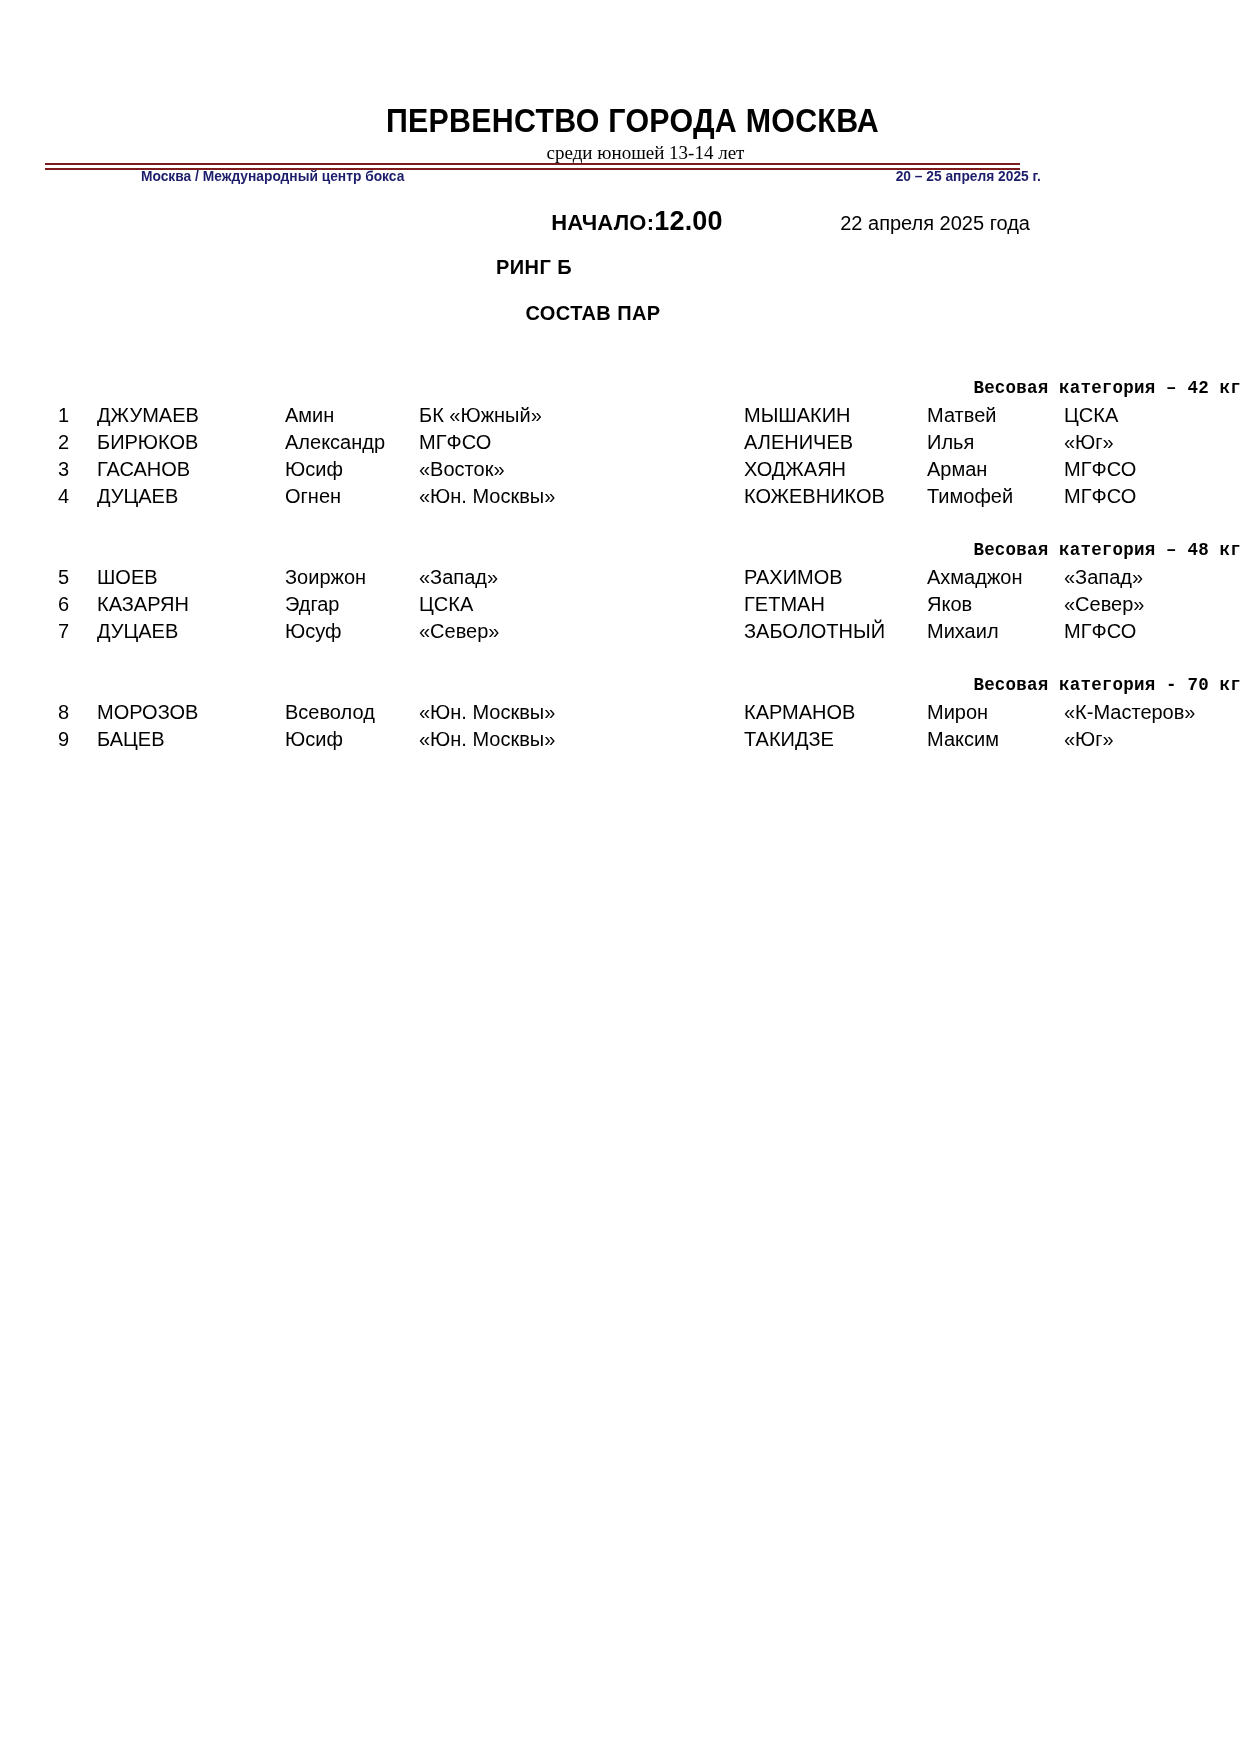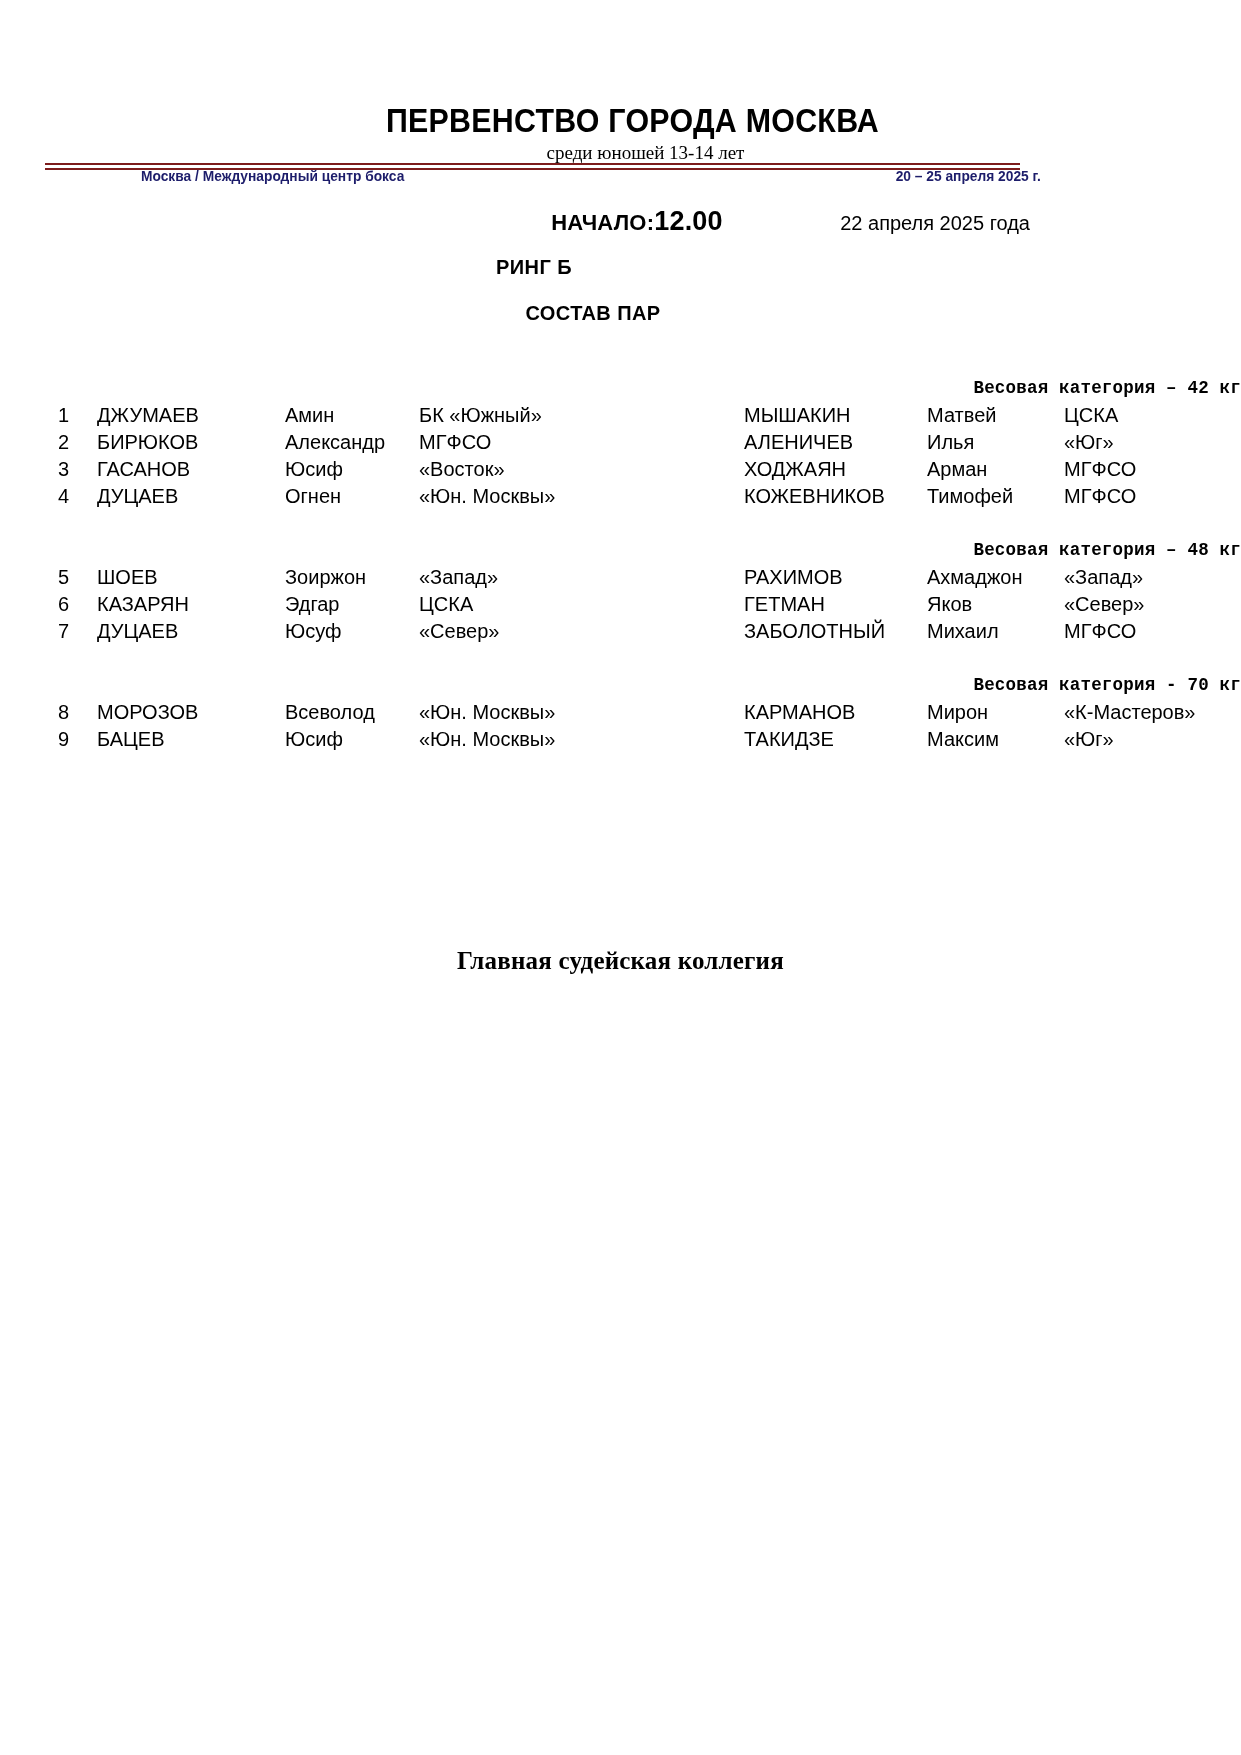--- a/index.html
+++ b/index.html
@@ -332,15 +332,14 @@
       <span class="c-rsur">БАЦЕВ</span>
       <span class="c-rname">Юсиф</span>
       <span class="c-rclub">«Юн. Москвы»</span>
       <span class="c-bsur">ТАКИДЗЕ</span>
       <span class="c-bname">Максим</span>
       <span class="c-bclub">«Юг»</span>
     </div>
 
   </div>
 
-  <div class="footer-sign">Главная судейская коллегия</div>
 
 </div>
 
 </body></html>

